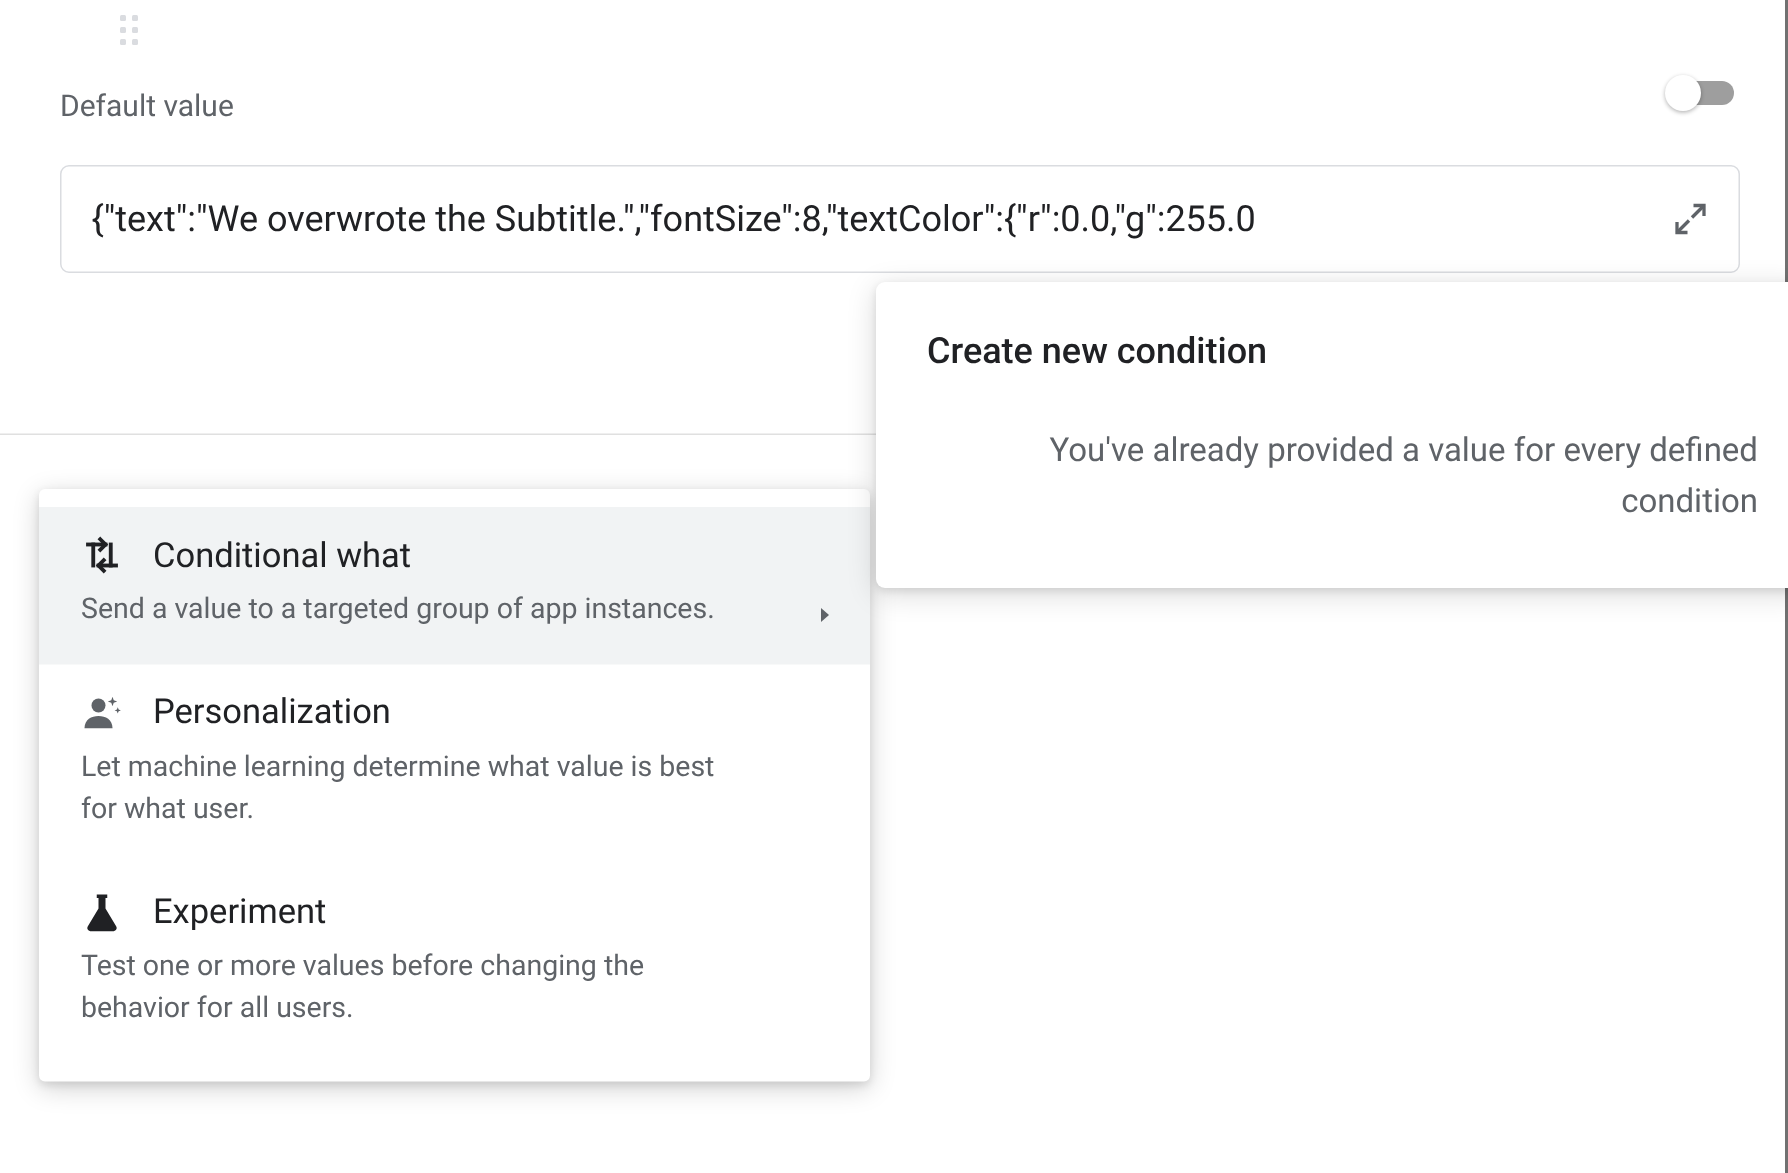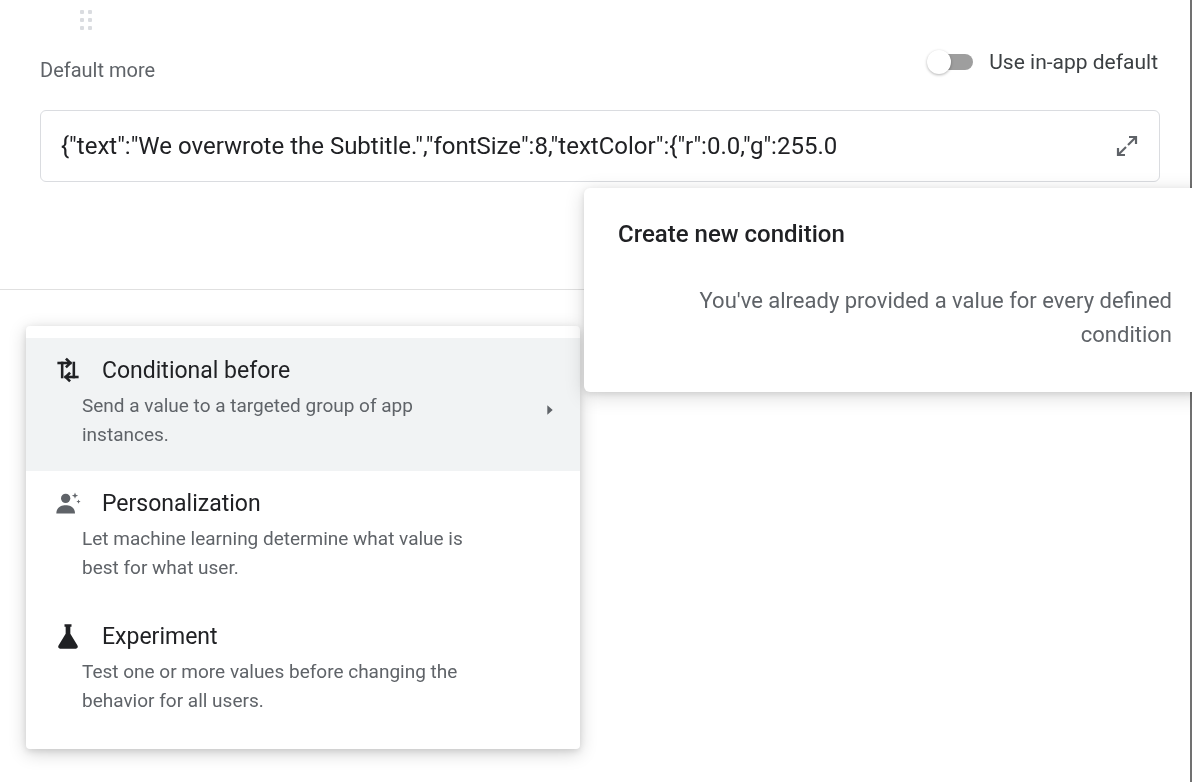--- a/index.html
+++ b/index.html
@@ -183,21 +183,20 @@
     .menu-item-title {
       font-size: 23px;
       color: #202124;
       font-weight: 400;
     }
     .menu-item-desc {
       font-size: 19px;
       color: #5f6368;
       line-height: 1.5;
       padding-right: 50px;
-      margin-left: 28px;
     }
     .menu-chevron {
       position: absolute;
       right: 22px;
       top: 64px;
     }
     .right-border {
       position: absolute;
       top: 0;
       right: 0;
@@ -217,28 +216,27 @@
   <div class="dot-row">
       <div class="dot"></div>
       <div class="dot"></div>
     </div>
   <div class="dot-row">
       <div class="dot"></div>
       <div class="dot"></div>
     </div>
 </div>
 
-<div class="default-value-label">Default more</div>
+<div class="default-value-label">Default value</div>
 
 <div class="toggle-row">
   <div class="toggle">
     <div class="toggle-track"></div>
     <div class="toggle-thumb"></div>
   </div>
-  <div class="toggle-label">Use in-app default</div>
 </div>
 
 <div class="value-input-box">
   <input type="text" value="{&quot;text&quot;:&quot;We overwrote the Subtitle.&quot;,&quot;fontSize&quot;:8,&quot;textColor&quot;:{&quot;r&quot;:0.0,&quot;g&quot;:255.0" style="">
   <span class="expand-icon">
     <svg viewBox="0 0 24 24" width="24" height="24" fill="none" stroke="#5f6368" stroke-width="2.2">
       <path d="M14 3 L21 3 L21 10"></path>
       <path d="M21 3 L13 11"></path>
       <path d="M10 21 L3 21 L3 14"></path>
       <path d="M3 21 L11 13"></path>
@@ -261,21 +259,21 @@
       <span class="menu-item-icon">
         <svg viewBox="0 0 24 24" width="28" height="28" fill="none" stroke="#202124" stroke-width="2.2" stroke-linecap="square">
           <path d="M4 6 L14 6"></path>
           <path d="M11 3 L14 6 L11 9"></path>
           <path d="M20 18 L10 18"></path>
           <path d="M13 15 L10 18 L13 21"></path>
           <path d="M17 6 L17 18"></path>
           <path d="M7 18 L7 6"></path>
         </svg>
       </span>
-      <span class="menu-item-title">Conditional before</span>
+      <span class="menu-item-title">Conditional what</span>
     </div>
     <div class="menu-item-desc">Send a value to a targeted group of app instances.</div>
     <span class="menu-chevron">
       <svg viewBox="0 0 24 24" width="16" height="16" fill="#5f6368">
         <path d="M8 5 L16 12 L8 19 Z"></path>
       </svg>
     </span>
   </div>
 
   <div class="menu-item">

